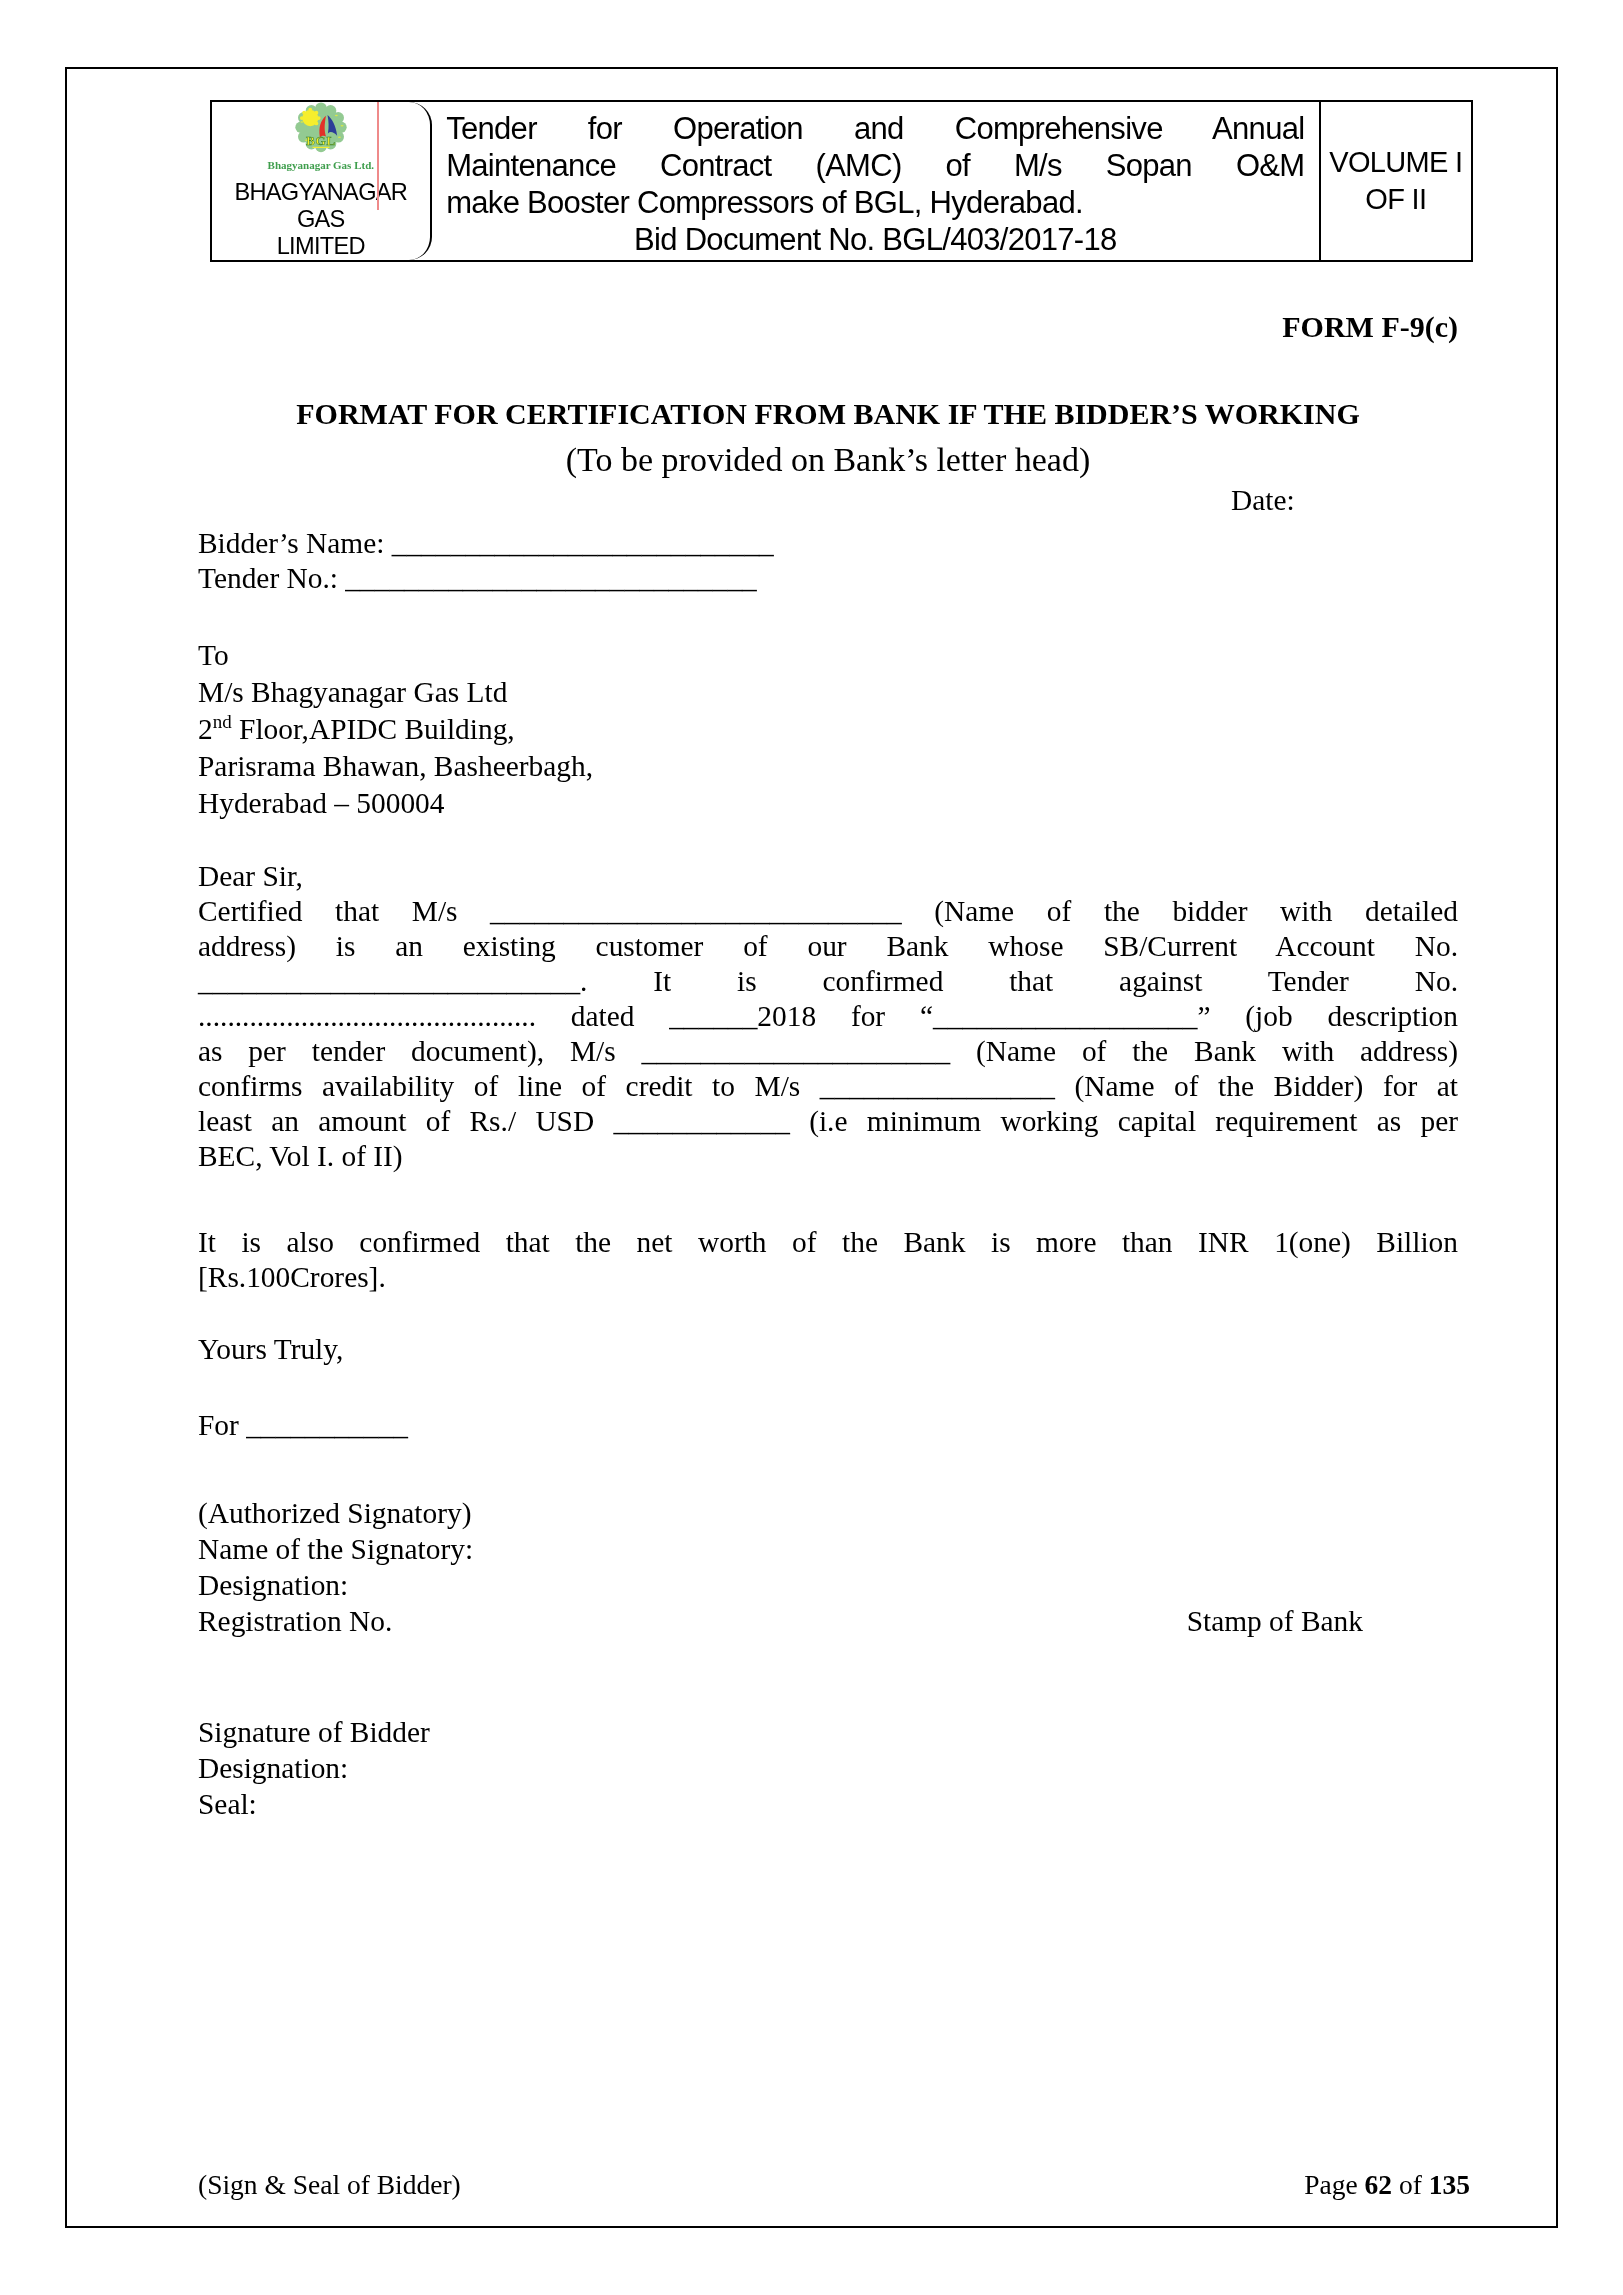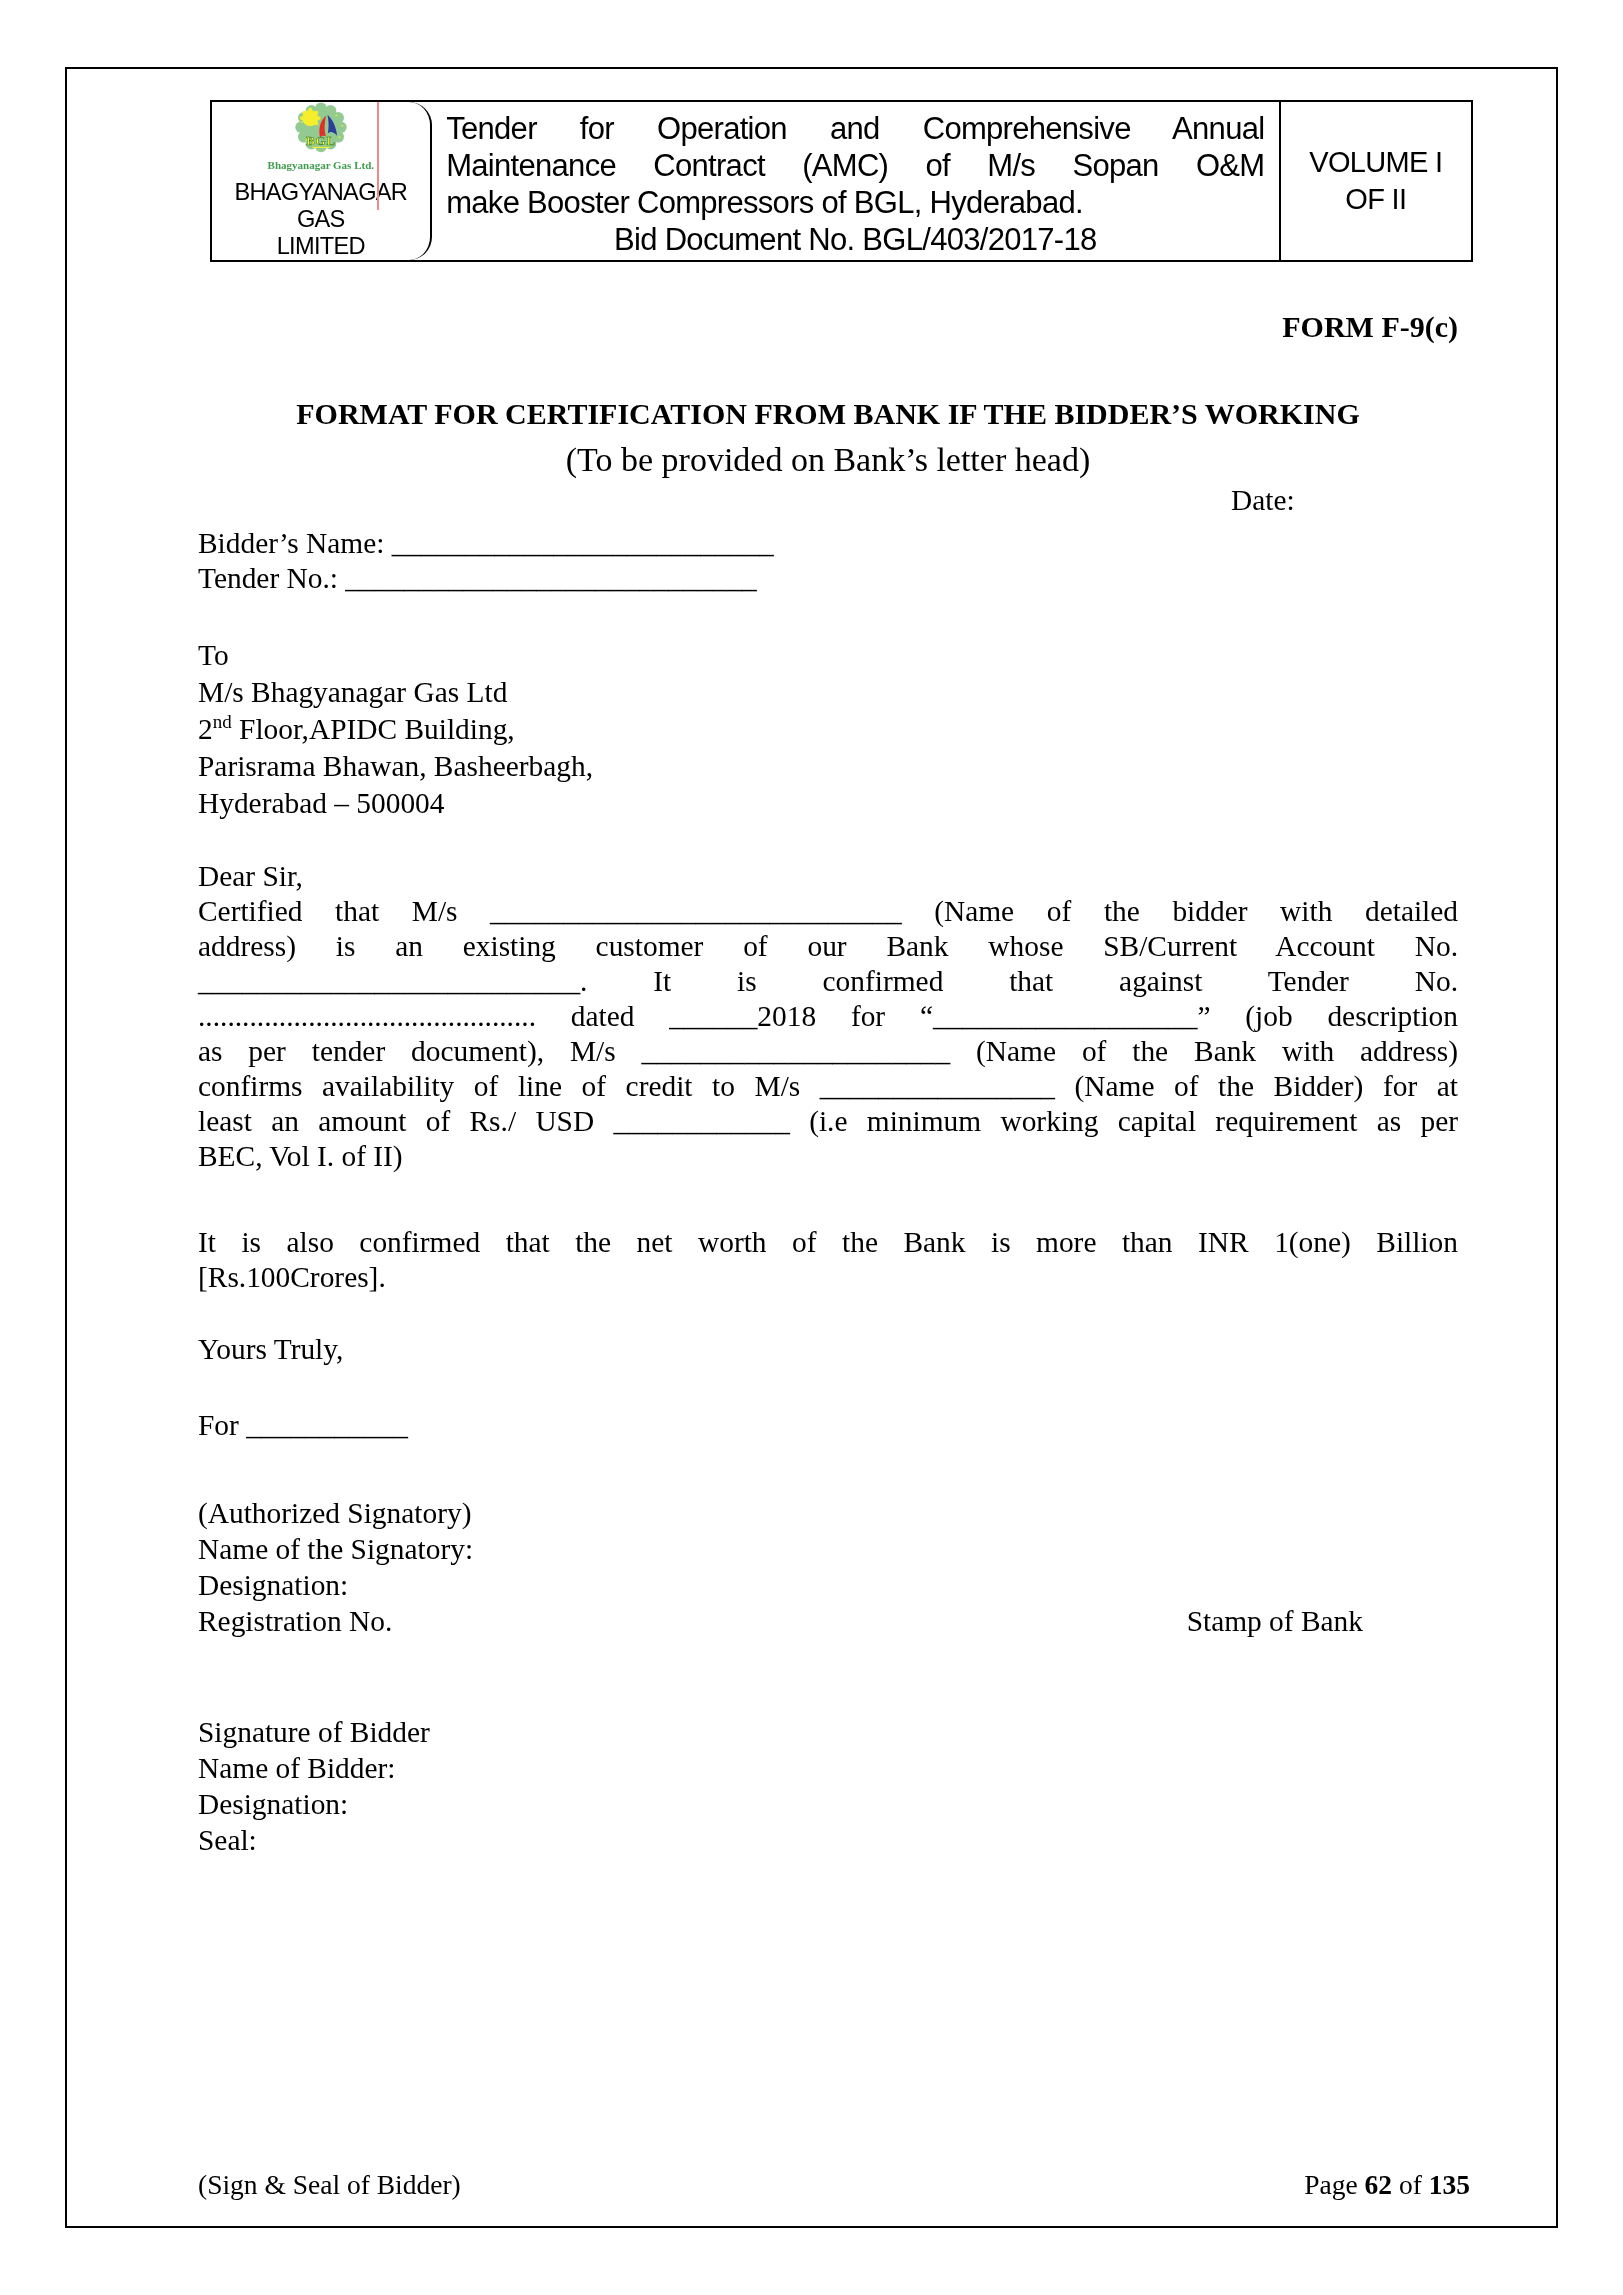--- a/index.html
+++ b/index.html
@@ -14,21 +14,21 @@
                 border:2px solid #000;box-sizing:border-box;
                 font-family:"Liberation Sans",sans-serif;}
   .cell-logo{width:220px;position:relative;border-right:2px solid #000;box-sizing:border-box;
              display:flex;flex-direction:column;align-items:center;border-radius:23px;}
   .red-divider{position:absolute;right:51px;top:0;width:2px;height:108px;background:#ef8a8a;}
   .logo-caption{color:#3f9e4d;font-family:"Liberation Serif",serif;font-weight:bold;
                 font-size:11px;line-height:17.7px;margin-top:-1.3px;}
   .company-name{font-size:23.6px;line-height:27px;text-align:center;margin-top:3.9px;letter-spacing:-0.7px;}
   .cell-title{flex:1;padding:7.9px 14.4px 0 14.4px;box-sizing:border-box;font-size:31px;line-height:37px;
               letter-spacing:-0.7px;}
-  .cell-vol{width:192px;border-left:2px solid #000;box-sizing:border-box;display:flex;
+  .cell-vol{width:152px;border-left:2px solid #000;box-sizing:border-box;display:flex;
             flex-direction:column;justify-content:center;align-items:center;
             font-size:29px;line-height:37px;letter-spacing:-0.7px;}
   .jline{text-align:justify;text-align-last:justify;}
   .cline{text-align:center;}
 
   
   .form-no{margin-top:47px;font-size:30px;line-height:35px;font-weight:bold;text-align:right;}
   .doc-title{margin-top:47px;font-size:30px;line-height:46px;font-weight:bold;text-align:center;}
   .doc-subtitle{font-size:34px;line-height:46px;text-align:center;}
   .date-line{font-size:29.4px;line-height:35px;margin-left:1033px;}
@@ -161,21 +161,20 @@
         <div>Name of the Signatory:</div>
         <div>Designation:</div>
         <div class="reg-row">
           <span>Registration No.</span>
           <span class="stamp">Stamp of Bank</span>
         </div>
       </div>
 
       <div class="sig-block2">
         <div>Signature of Bidder</div>
-        <div>Name of Bidder:</div>
         <div>Designation:</div>
         <div>Seal:</div>
       </div>
 
       <div class="footer">
         <span>(Sign &amp; Seal of Bidder)</span>
         <span><span>Page</span>&nbsp;<b>62</b>&nbsp;<span>of</span>&nbsp;<b>135</b></span>
       </div>
 
     </div>

